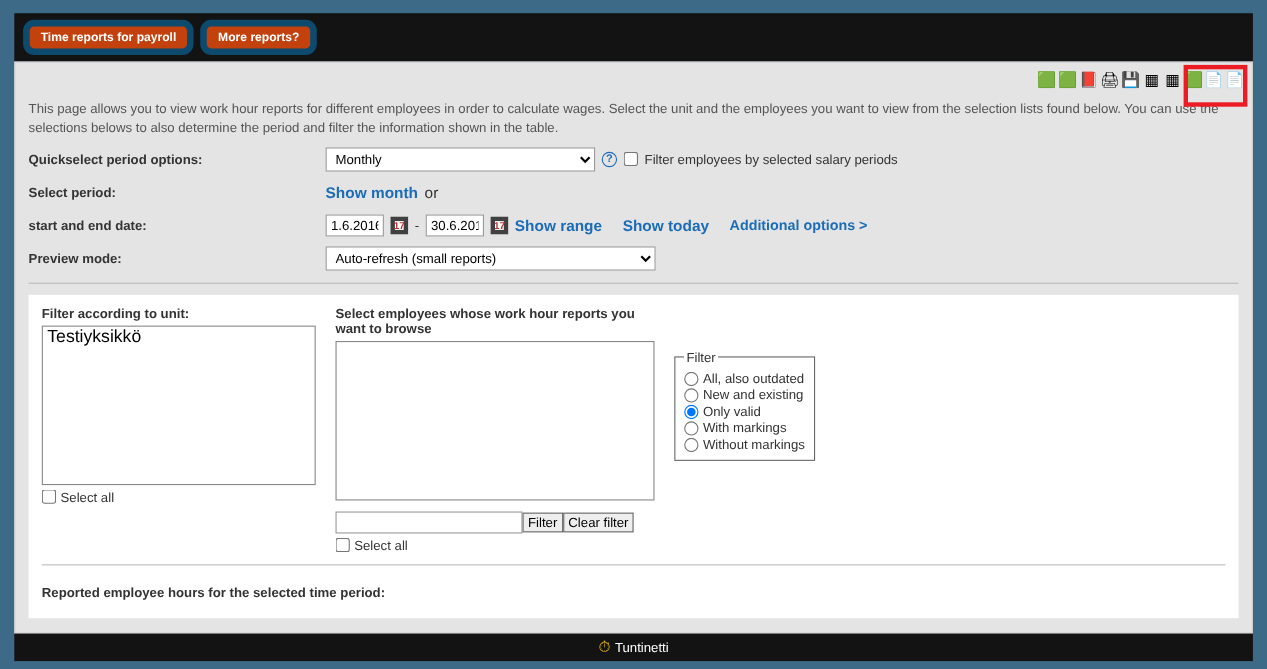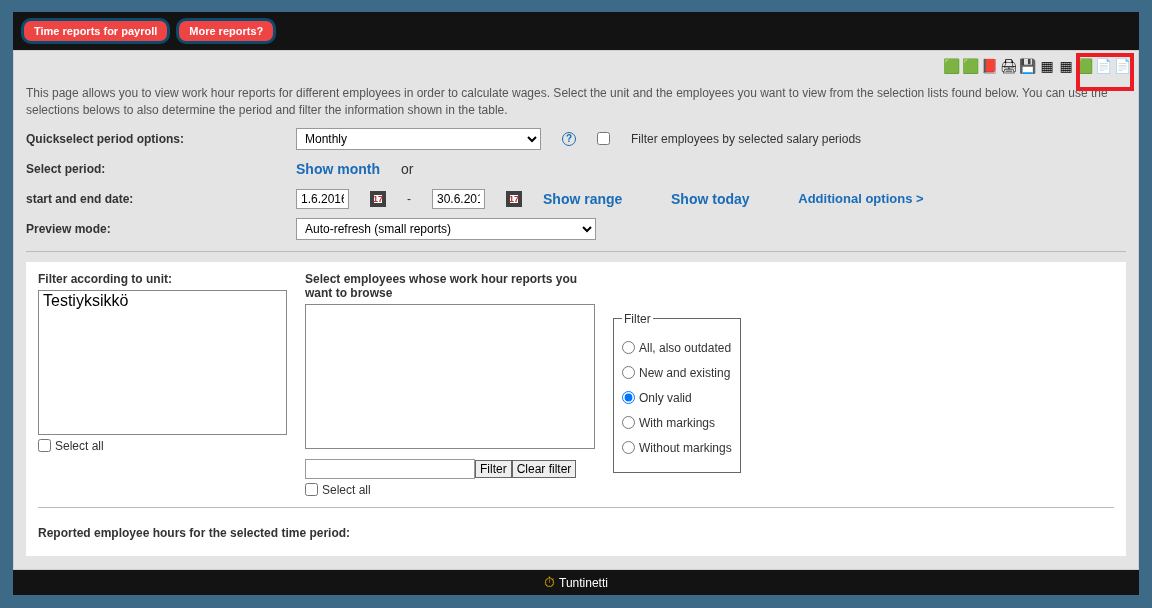--- a/index.html
+++ b/index.html
@@ -34,27 +34,27 @@
     padding: 7px 14px 7px 14px;
     font-size: 14px;
   }
   .subbar {
     background: #131313;
     padding: 6px 8px;
     display: flex;
     gap: 6px;
   }
   .pill {
-    background: #ef4444;
+    background: #c2410c;
     color: #fff;
     font-size: 11px;
     font-weight: bold;
     padding: 4px 10px;
     border-radius: 10px;
-    border: 3px solid #0c4a6e;
+    border: 6px solid #0c4a6e;
     cursor: pointer;
   }
   .panel {
     background: #e4e4e4;
     border: 1px solid #cfcfcf;
     min-height: 520px;
   }
   .toolbar {
     display: flex;
     justify-content: flex-end;
@@ -95,21 +95,21 @@
     min-height: 24px;
   }
   .opts-label {
     width: 250px;
     font-weight: bold;
     color: #333;
   }
   .opts-ctrl {
     display: flex;
     align-items: center;
-    gap: 21px;
+    gap: 6px;
     color: #333;
     padding-left: 20px;
   }
   select, input[type=text] {
     font-family: inherit;
     font-size: 12px;
     padding: 2px 4px;
     border: 1px solid #999;
     background: #fff;
   }
@@ -183,21 +183,21 @@
   }
   fieldset.radio-group {
     border: 1px solid #666;
     padding: 4px 8px 6px 8px;
   }
   fieldset.radio-group legend {
     font-size: 12px;
     color: #333;
     padding: 0 2px;
   }
-  .radio-line { display: flex; align-items: flex-start; gap: 4px; margin: 11px 0; color: #333; }
+  .radio-line { display: flex; align-items: flex-end; gap: 4px; margin: 1px 0; color: #333; }
   .selectall { display: flex; align-items: center; gap: 4px; margin-top: 4px; color: #333; }
   .emp-filter-row {
     display: flex;
     margin-top: 10px;
     align-items: center;
   }
   .emp-filter-input {
     width: 170px;
   }
   .std-btn {

